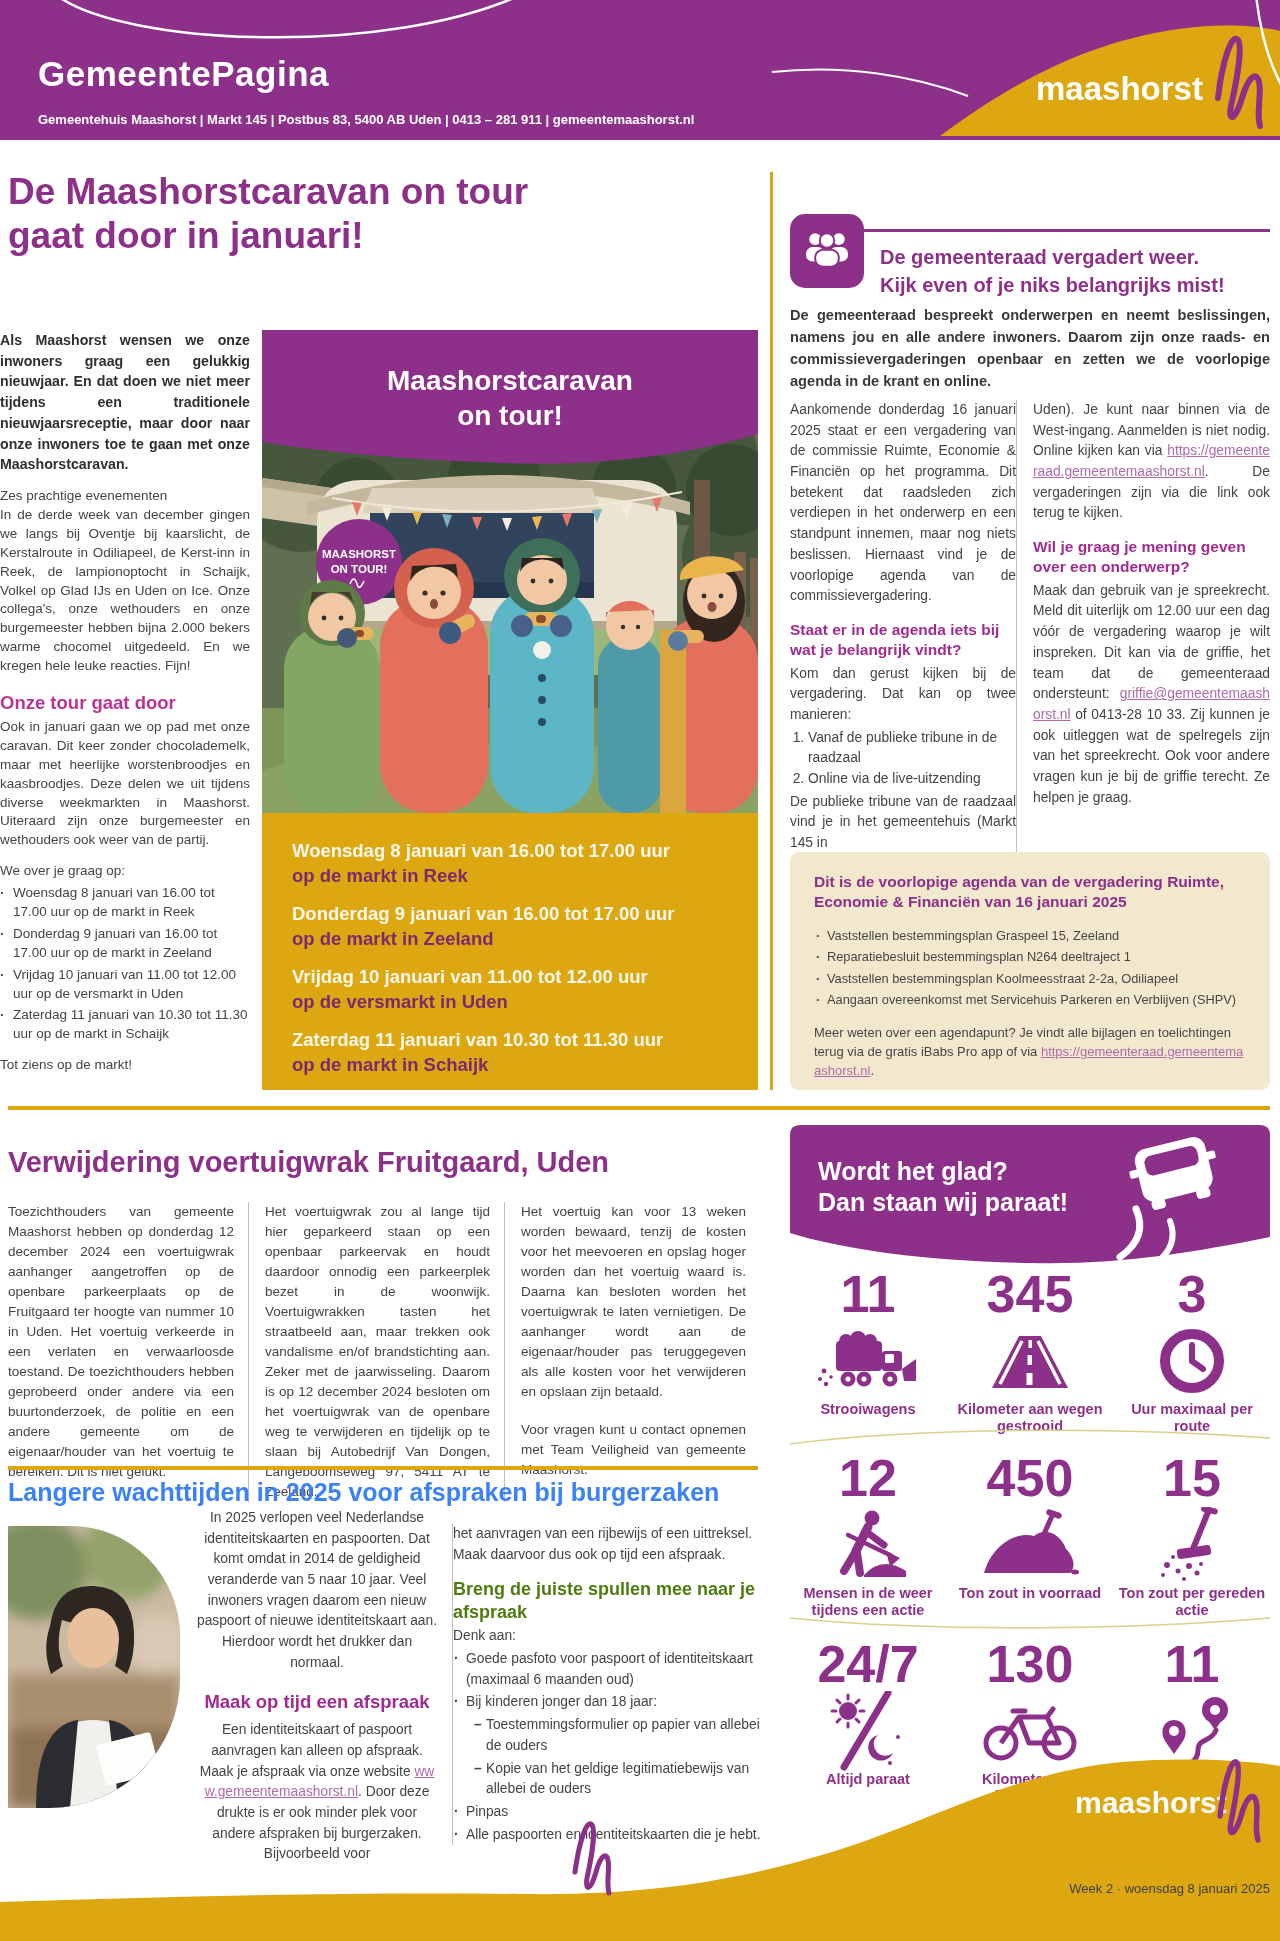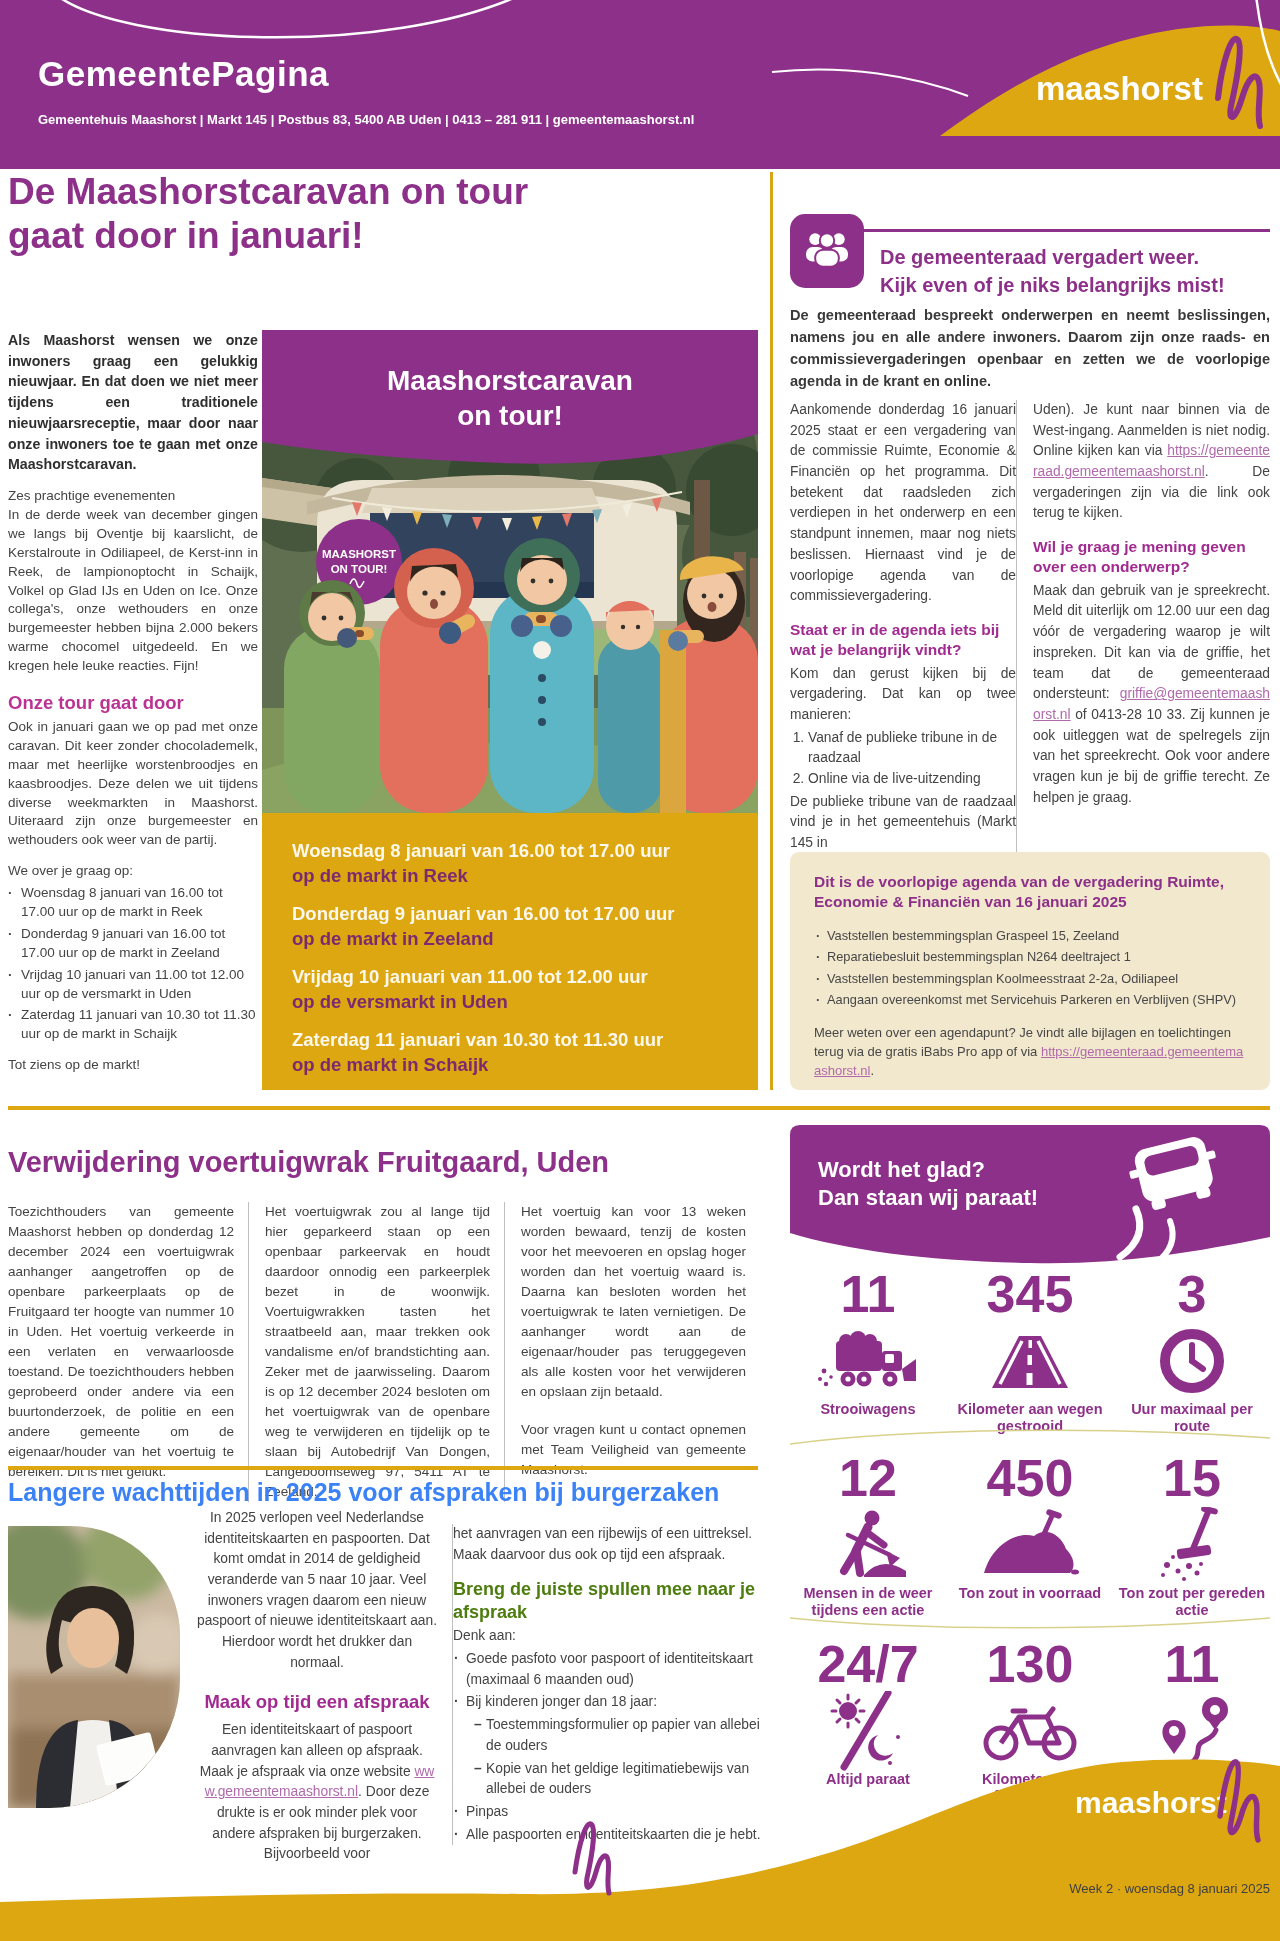--- a/index.html
+++ b/index.html
@@ -2,28 +2,28 @@
 <html><head>
 <meta charset="utf-8">
 <style>
   * { margin:0; padding:0; box-sizing:border-box; }
   html,body { background:#e8e8e8; }
   body { font-family:"Liberation Sans", sans-serif; }
   #page { position:relative; width:1280px; height:1941px; background:#fff; overflow:hidden; margin:0 auto; }
   .abs { position:absolute; }
 
   
-  .header { left:0; top:0; width:1280px; height:169px; background:#8d3089; }
+  .header { left:0; top:0; width:1280px; height:140px; background:#8d3089; }
   .hdr-title { left:38px; top:54px; font-size:35px; font-weight:bold; color:#fff; letter-spacing:.5px; }
   .hdr-sub { left:38px; top:112px; font-size:13px; font-weight:bold; color:#fff; }
   .hdr-logo { left:1036px; top:70px; font-size:33px; font-weight:bold; color:#fff; z-index:4; }
 
   
   .h1 { left:8px; top:170px; width:620px; font-size:37px; line-height:1.18; font-weight:bold; color:#8d3089; }
-  .leftcol { left:8px; top:330px; width:250px; color:#444; font-size:13.5px; line-height:1.4; text-align:justify; }
+  .leftcol { left:0; top:330px; width:250px; color:#444; font-size:13.5px; line-height:1.4; text-align:justify; }
   .leftcol .intro { font-weight:bold; color:#2f2f2f; font-size:14.2px; line-height:1.46; }
   .leftcol p { margin-top:12px; }
   .subhead-pink { margin-top:14px; font-size:18.5px; font-weight:bold; color:#bb3392; text-align:left; }
   .leftcol ul { list-style:none; margin-top:2px; }
   .leftcol li { position:relative; padding-left:13px; margin-top:3px; text-align:left; }
   .leftcol li::before { content:"·"; position:absolute; left:0; top:0; font-weight:bold; }
 
   
   .caravan-card { left:262px; top:330px; width:496px; }
   .date-box { width:496px; height:277px; background:#dda712; padding:26px 30px; }
@@ -58,21 +58,21 @@
 
   
   .h2-wreck { left:8px; top:1146px; width:740px; font-size:29px; font-weight:bold; color:#8d3089; }
   .wreck-cols { left:8px; top:1202px; width:758px; display:flex; }
   .wcol { width:240px; font-size:13.5px; color:#444; line-height:1.48; text-align:justify; padding-right:14px; }
   .wcol + .wcol { border-left:1px solid #bfbfbf; padding-left:16px; width:256px; }
   .wcol p + p { margin-top:18px; }
 
   
   .glad-head { left:790px; top:1125px; width:480px; height:146px; }
-  .glad-title { left:818px; top:1156px; width:300px; font-size:22px; line-height:1.25; font-weight:bold; color:#fff; z-index:3; }
+  .glad-title { left:818px; top:1156px; width:300px; font-size:25px; line-height:1.25; font-weight:bold; color:#fff; z-index:3; }
   .stats-row { left:790px; width:480px; display:flex; justify-content:space-between; }
   .stat { width:156px; text-align:center; color:#8d3089; }
   .stat .num { font-size:52px; font-weight:bold; line-height:1; }
   .stat .ic { height:74px; display:flex; align-items:center; justify-content:center; margin-top:4px; }
   .stat .lbl { font-size:14.5px; font-weight:bold; line-height:1.18; margin-top:3px; }
   .row1 { top:1268px; } .row2 { top:1452px; } .row3 { top:1638px; }
   .wave-sep { left:790px; width:480px; height:26px; }
   .sep1 { top:1424px; } .sep2 { top:1610px; }
 
   

